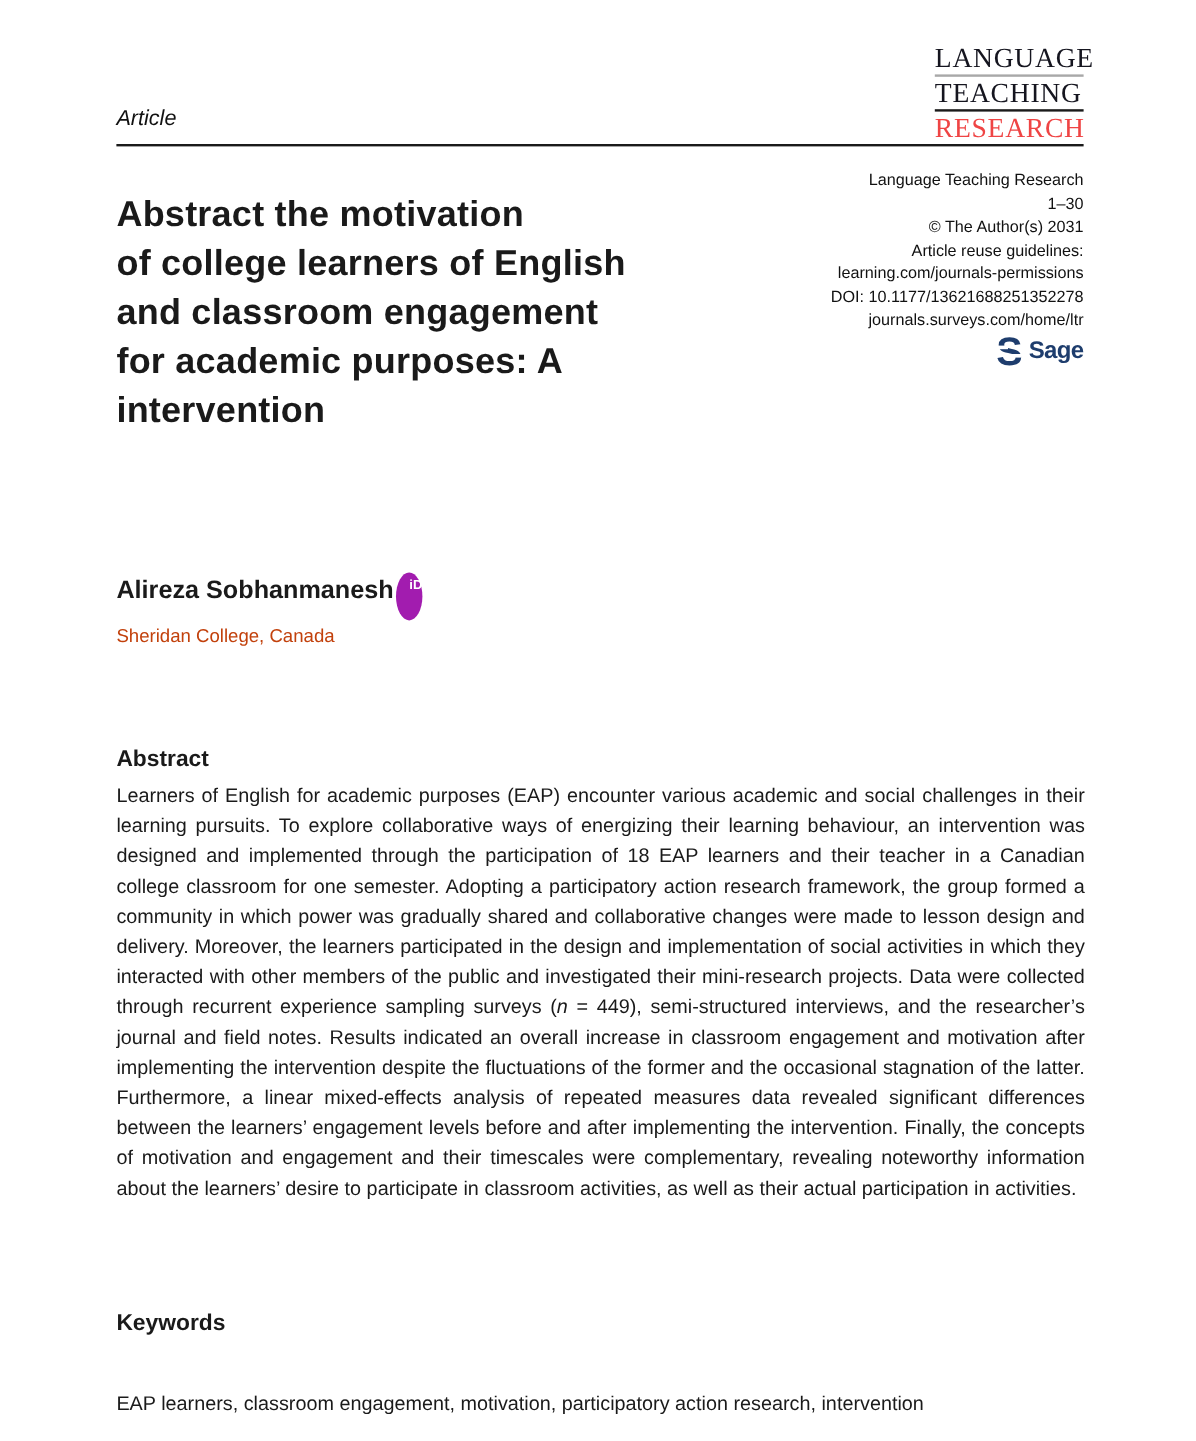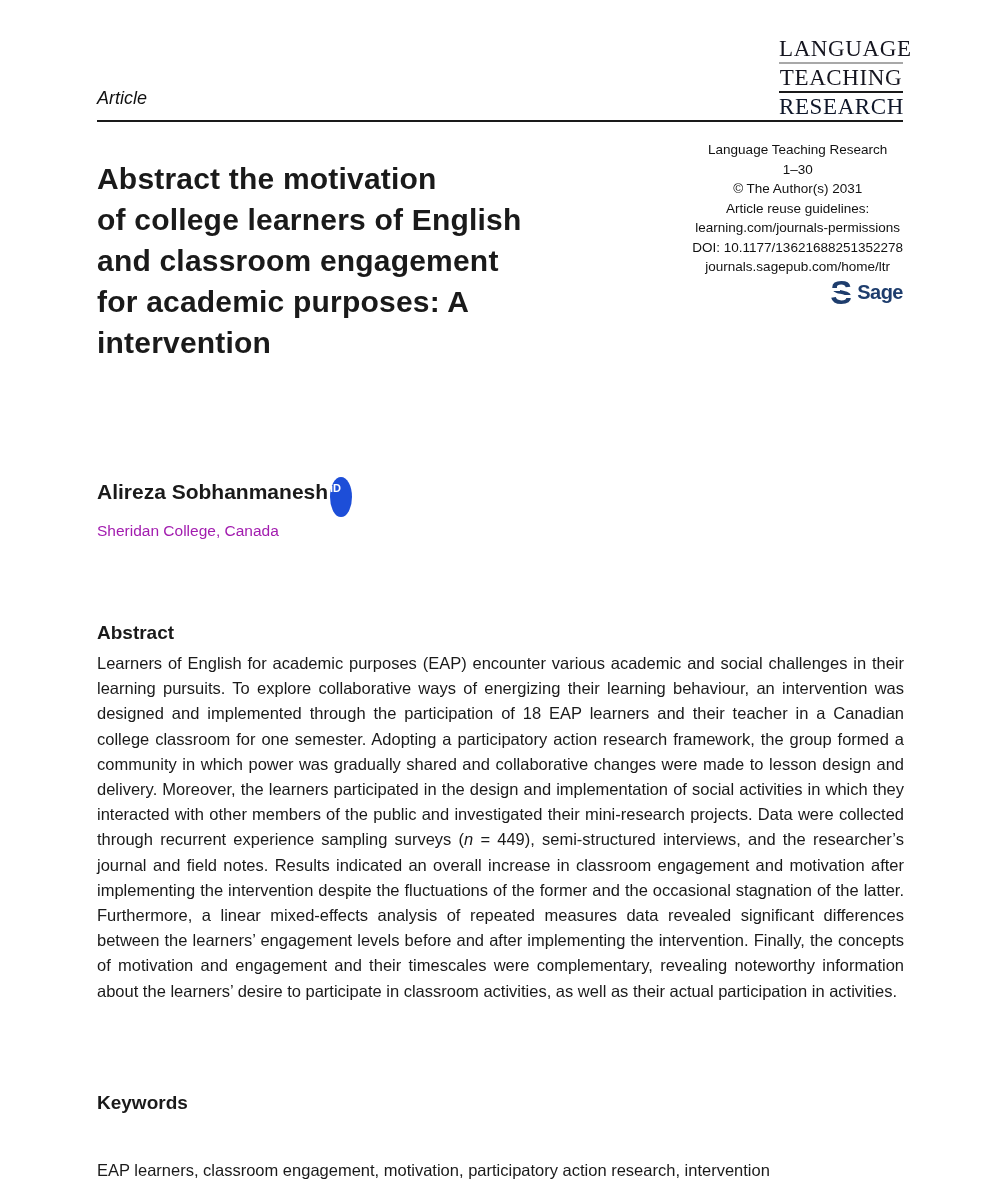--- a/index.html
+++ b/index.html
@@ -34,30 +34,29 @@
     font-family: "Liberation Serif", serif;
     text-align: left;
   }
   .ltr-logo .logo-line {
     display: block;
     font-size: 23px;
     line-height: 25px;
     letter-spacing: 0.6px;
     color: #15151f;
     white-space: nowrap;
-    text-align: center;
   }
   .ltr-logo .rule-gray { border-top: 2px solid #a8a8a8; margin: 1px 0 1px 0; }
   .ltr-logo .rule-black { border-top: 2px solid #1a1a1a; margin: 1px 0 1px 0; }
-  .ltr-logo .logo-line.gray { color: #0f172a; }
+  .ltr-logo .logo-line.gray { color: #ef4444; }
 
   .journal-info {
     position: absolute;
     right: 94px; top: 140px;
-    text-align: center;
+    text-align: right;
     font-size: 13.5px;
     line-height: 19.5px;
     color: #111111;
   }
   .journal-info .line { display: block; }
 
   .sage-logo {
     position: absolute;
     right: 94px; top: 276px;
     display: flex;
@@ -99,32 +98,32 @@
     letter-spacing: 0.2px;
   }
 
   
   .author-block { position: absolute; left: 97px; top: 480px; }
   .author-line { font-size: 21px; font-weight: 700; color: #1a1a1a; }
   .orcid-badge {
     display: inline-block;
     width: 22px; height: 40px;
     border-radius: 50%;
-    background: #1d4ed8;
+    background: #a21caf;
     color: #ffffff;
     font-size: 11px;
     font-weight: 700;
     line-height: 22px;
-    text-align: left;
+    text-align: right;
     vertical-align: top;
     margin-left: 2px;
     margin-top: -3px;
     cursor: pointer;
   }
-  .affiliation { font-size: 15.5px; margin-top: 5px; color: #a21caf; }
+  .affiliation { font-size: 15.5px; margin-top: 5px; color: #c2410c; }
 
   
   .abstract-heading {
     position: absolute;
     left: 97px; top: 622px;
     font-size: 19px;
     font-weight: 700;
   }
   .abstract-body {
     position: absolute;
@@ -169,21 +168,21 @@
     <span class="logo-line gray">RESEARCH</span>
   </div>
 
   <div class="journal-info">
     <span class="line">Language Teaching Research</span>
     <span class="line">1–30</span>
     <span class="line">© The Author(s) 2031</span>
     <span class="line">Article reuse guidelines:</span>
     <span class="line">learning.com/journals-permissions</span>
     <span class="line">DOI: 10.1177/13621688251352278</span>
-    <span class="line">journals.sagepub.com/home/ltr</span>
+    <span class="line">journals.surveys.com/home/ltr</span>
   </div>
 
   <div class="sage-logo">
     <span class="sage-s">S</span>
     <span class="sage-word">Sage</span>
   </div>
 
   <h1 class="title">
     <div>Abstract the motivation</div>
     <div>of college learners of English</div>

